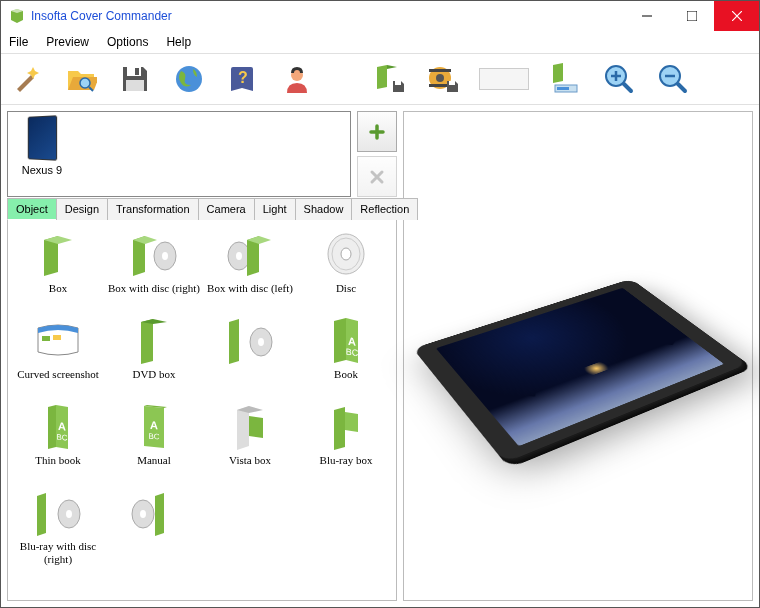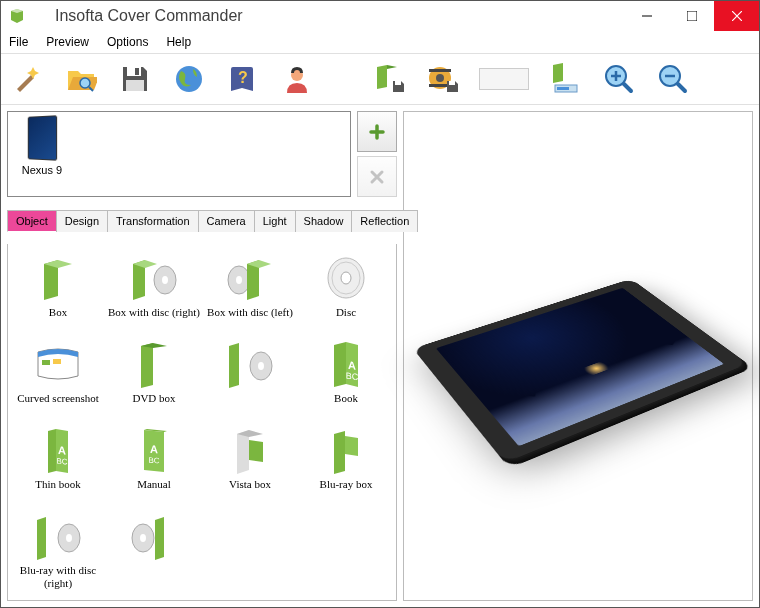--- a/index.html
+++ b/index.html
@@ -1,49 +1,49 @@
 <!DOCTYPE html>
 <html><head>
 <meta charset="utf-8">
 <style>
 * { box-sizing: border-box; margin: 0; padding: 0; font-family: "Segoe UI", Tahoma, sans-serif; }
 body { width: 760px; height: 608px; background: #fff; overflow: hidden; position: relative; border: 1px solid #555; }
 
 .titlebar { height: 30px; display: flex; align-items: center; padding-left: 8px; background: #fff; }
 .titlebar .app-icon { width: 16px; height: 16px; margin-right: 6px; }
-.titlebar .title { font-size: 16px; color: #404040; flex: 1; margin-left: 24px; }
+.titlebar .title { font-size: 12px; color: #1d4ed8; flex: 1; }
 .titlebar .winbtns { display: flex; height: 100%; }
 .titlebar .winbtn { width: 45px; height: 30px; display: flex; align-items: center; justify-content: center; cursor: pointer; }
 .titlebar .winbtn.close { background: #e81123; color: #fff; }
 .titlebar .winbtn svg { width: 10px; height: 10px; }
 
 .menubar { height: 22px; display: flex; align-items: center; gap: 2px; font-size: 12px; }
 .menubar .menuitem { padding: 2px 8px; cursor: pointer; }
 
 .toolbar { height: 52px; border-top: 1px solid #e0e0e0; border-bottom: 1px solid #e0e0e0; display: flex; align-items: center; padding: 0 8px; gap: 18px; }
 .toolbar .tbtn { width: 36px; height: 36px; display: flex; align-items: center; justify-content: center; cursor: pointer; }
 .toolbar .tsep { width: 20px; }
 .toolbar .tfield { width: 50px; height: 22px; border: 1px solid #ccc; background: #f5f5f5; }
 
 .workspace { display: flex; height: calc(100% - 104px); padding: 6px; gap: 6px; }
-.leftcol { width: 390px; display: flex; flex-direction: column; gap: 12px; }
+.leftcol { width: 390px; display: flex; flex-direction: column; gap: 0; }
 .rightcol { flex: 1; border: 1px solid #bbb; background: #fff; display: flex; align-items: center; justify-content: center; }
 
 .scene-row { display: flex; gap: 6px; height: 86px; }
 .scene-box { flex: 1; border: 1px solid #888; padding: 4px; display: flex; }
 .scene-item { width: 60px; text-align: center; font-size: 11px; }
 .scene-thumb { width: 30px; height: 44px; margin: 0 auto 4px; background: linear-gradient(135deg,#0a2a5e,#1a4a8e); border: 1px solid #333; border-radius: 2px; transform: perspective(100px) rotateY(-12deg); }
 .scene-btns { width: 40px; display: flex; flex-direction: column; gap: 4px; }
 .scene-btns .sbtn { flex: 1; border: 1px solid #aaa; background: linear-gradient(#fdfdfd,#e8e8e8); display: flex; align-items: center; justify-content: center; cursor: pointer; }
 .scene-btns .sbtn.disabled { opacity: .5; cursor: default; }
 .sbtn svg { width: 18px; height: 18px; }
 
 .tabs { display: flex; border-bottom: 1px solid #bbb; font-size: 11px; }
 .tabs .tab { padding: 4px 8px; border: 1px solid #bbb; border-bottom: none; margin-right: -1px; background: #f3f3f3; cursor: pointer; position: relative; top: 1px; }
-.tabs .tab.active { background: #ec4899; border-bottom: 1px solid #fff; }
+.tabs .tab.active { background: #86efac; border-bottom: 1px solid #fff; }
 
 .gallery-wrap { flex: 1; border: 1px solid #bbb; border-top: none; display: flex; min-height: 0; }
 .gallery { flex: 1; overflow-y: auto; padding: 6px 2px; display: grid; grid-template-columns: repeat(4, 1fr); gap: 2px 0; align-content: start; }
 .gallery::-webkit-scrollbar { width: 16px; }
 .gallery::-webkit-scrollbar-track { background: #f0f0f0; border-left: 1px solid #ddd; }
 .gallery::-webkit-scrollbar-thumb { background: #c8c8c8; border: 1px solid #aaa; }
 .gitem { text-align: center; font-size: 11px; cursor: pointer; padding: 2px 0; }
 .gitem .gthumb { width: 50px; height: 52px; margin: 0 auto 2px; display: flex; align-items: center; justify-content: center; }
 .gitem .glabel { line-height: 1.15; min-height: 26px; display: flex; align-items: flex-start; justify-content: center; padding: 0 2px; font-family: Liberation Serif, serif; }
 

